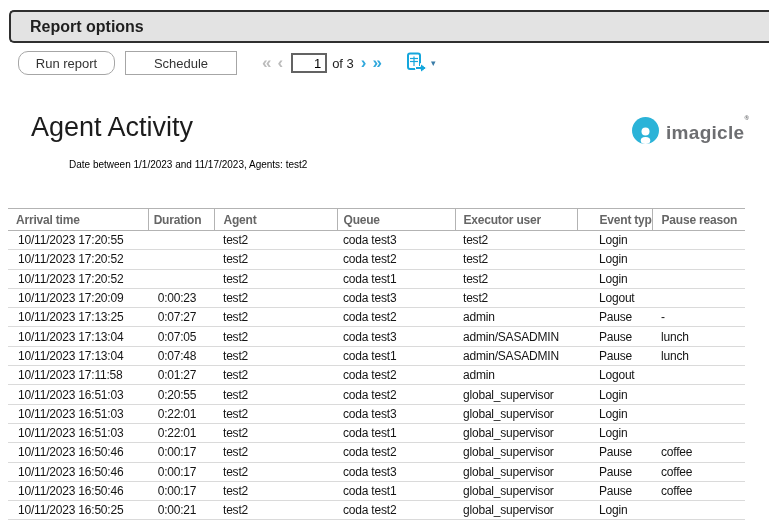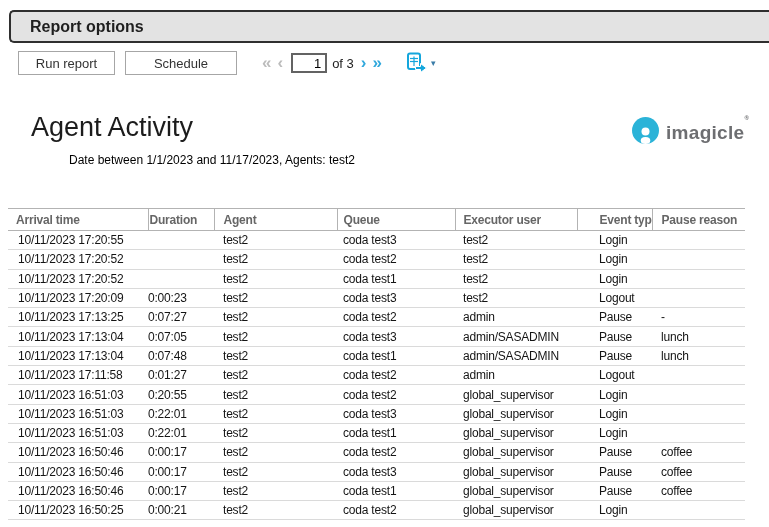--- a/index.html
+++ b/index.html
@@ -18,41 +18,41 @@
   }
   .panel-header .panel-title { font-weight:bold; font-size:16px; color:#1f1f1f; }
 
   
   .toolbar { position:absolute; top:51px; left:18px; display:flex; align-items:center; height:24px; }
   .btn {
     height:24px; background:#fff; border:1px solid #a6a6a6; color:#333;
     font-size:13px; font-family:inherit; display:flex; align-items:center; justify-content:center;
     cursor:pointer; padding:0;
   }
-  .btn-run { width:97px; }
+  .btn-run { width:97px;border-radius:10px; }
   .btn-schedule { width:112px; margin-left:10px; }
   .pager { display:flex; align-items:center; margin-left:22px; font-size:13px; color:#222; }
   .nav { font-size:17px; font-weight:bold; line-height:20px; margin:0 3px; cursor:default; user-select:none; }
   .nav.disabled { color:#bcbcbc; }
   .nav.active { color:#31a8dc; cursor:pointer; }
   .page-input {
     width:36px; height:20px; border:2px solid #636363; background:#fff;
     font-family:inherit; font-size:13px; color:#000; text-align:right;
     padding:0 4px 0 2px; margin:0 5px 0 5px;
   }
   .of-label { margin-right:4px; }
   .export-btn {
     margin-left:20px; display:flex; align-items:center; background:none; border:none;
     cursor:pointer; padding:0;
   }
   .export-caret { color:#3a7ca8; font-size:9px; margin-left:4px; }
 
   
   .report-title { position:absolute; top:112px; left:31px; font-size:27px; color:#1c1c1c; }
-  .report-subtitle { position:absolute; top:153px; left:33px; font-size:12px; color:#000;padding-left:36px; }
+  .report-subtitle { position:absolute; top:159px; left:33px; font-size:10px; color:#000;padding-left:36px; }
 
   
   .brand { position:absolute; top:117px; left:632px; display:flex; align-items:center; }
   .brand-name { font-size:19px; font-weight:bold; color:#6d6e71; margin-left:7px; letter-spacing:0.3px; }
   .brand-reg { font-size:6px; vertical-align:top; position:relative; top:-7px; }
 
   
   .report-table {
     position:absolute; top:208px; left:8px; width:737px;
     border-collapse:collapse; table-layout:fixed;
@@ -63,21 +63,21 @@
     color:#666; font-weight:bold; font-size:12px; text-align:left;
     white-space:nowrap; overflow:hidden;
   }
   .report-table thead th + th { border-left:1px solid #b3b3b3; }
   .report-table tbody td {
     height:19.3px; border-bottom:1px solid #dadada;
     white-space:nowrap; overflow:hidden; padding:0;
   }
   .report-table th:nth-child(1) { padding-left:8px; }
   .report-table td:nth-child(1) { padding-left:10px;margin-top:32px; }
-  .report-table th:nth-child(2), .report-table td:nth-child(2) { text-align:left; padding-right:8px; }
+  .report-table th:nth-child(2), .report-table td:nth-child(2) { text-align:center; padding-right:8px; }
   .report-table th:nth-child(3), .report-table td:nth-child(3) { padding-left:9px; }
   .report-table th:nth-child(4), .report-table td:nth-child(4) { padding-left:6px; }
   .report-table th:nth-child(5), .report-table td:nth-child(5) { padding-left:8px; }
   .report-table th:nth-child(6), .report-table td:nth-child(6) { padding-left:22px; }
   .report-table th:nth-child(7), .report-table td:nth-child(7) { padding-left:9px; }
 </style>
 </head>
 <body>
 
 <div class="panel-header">

